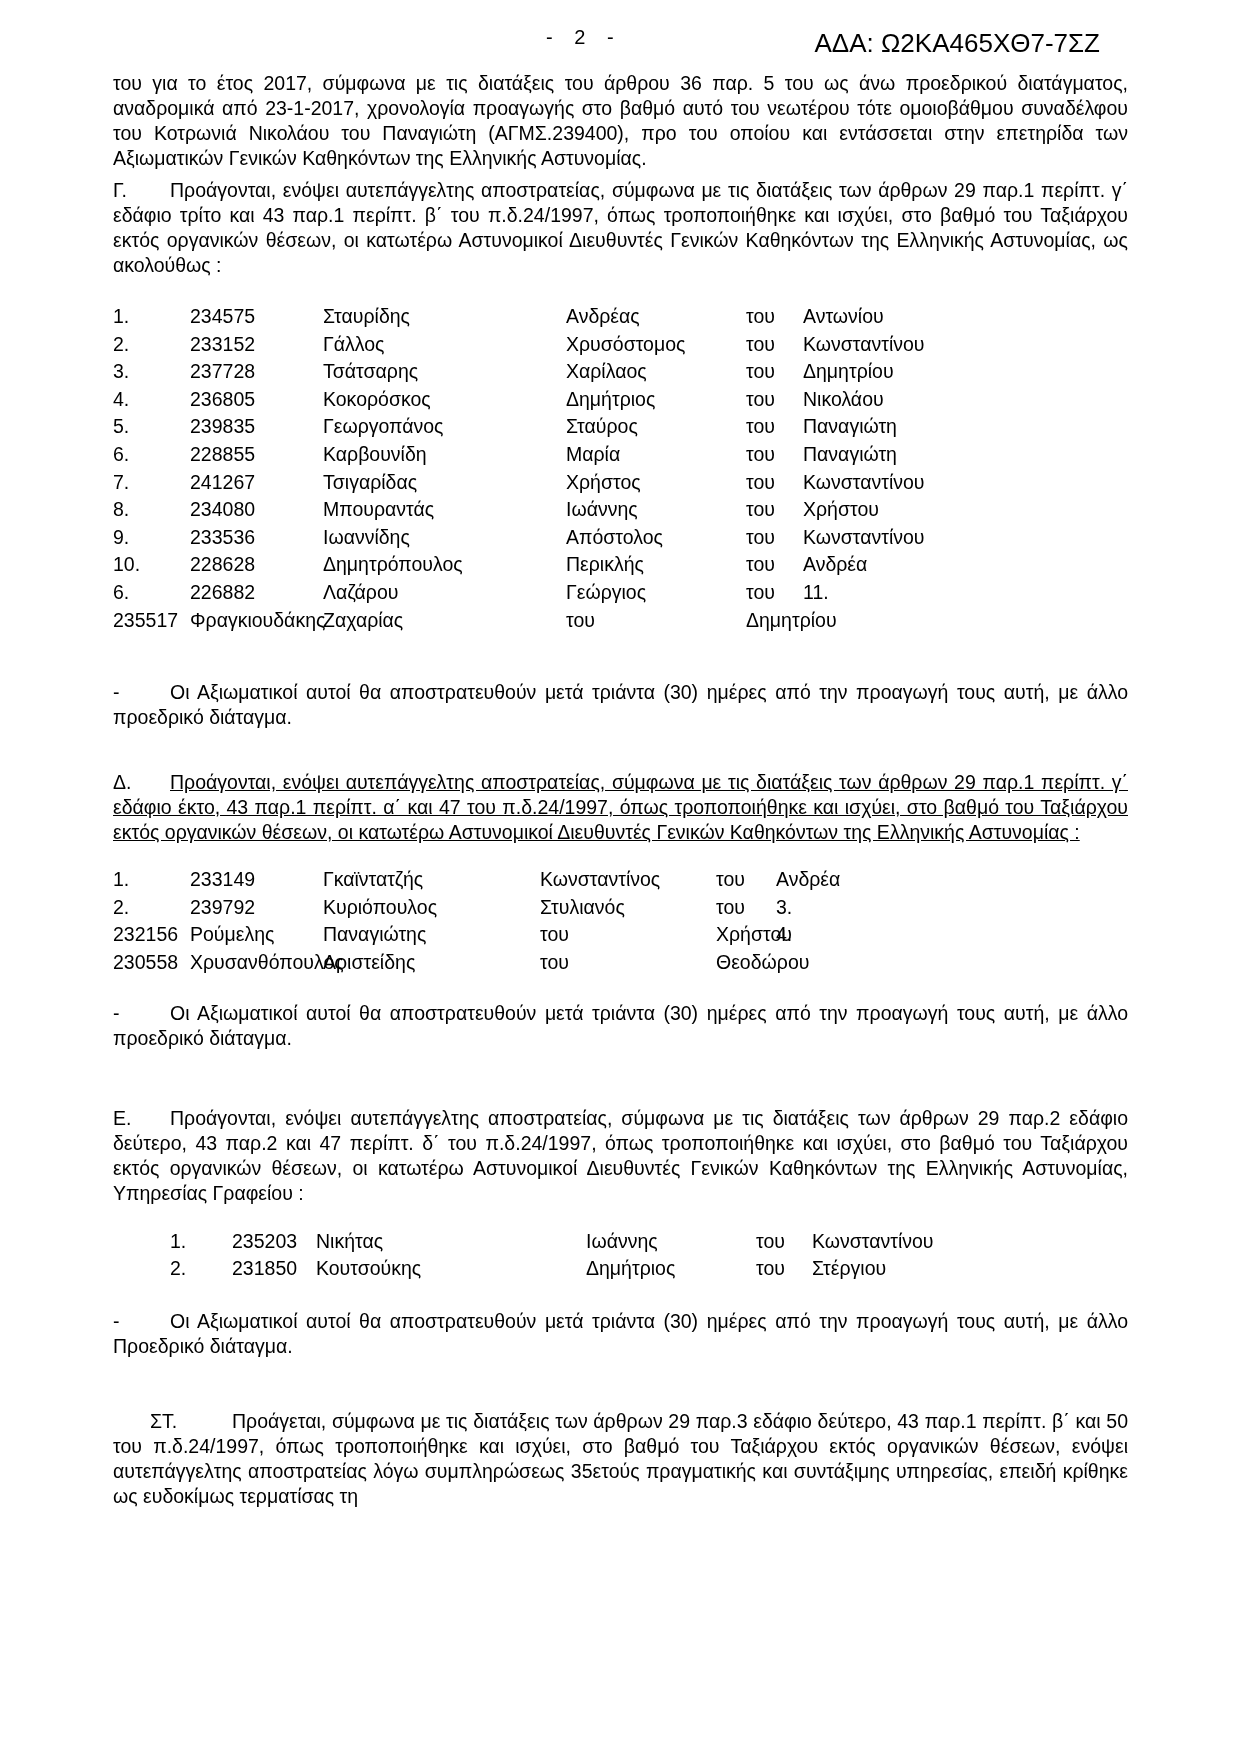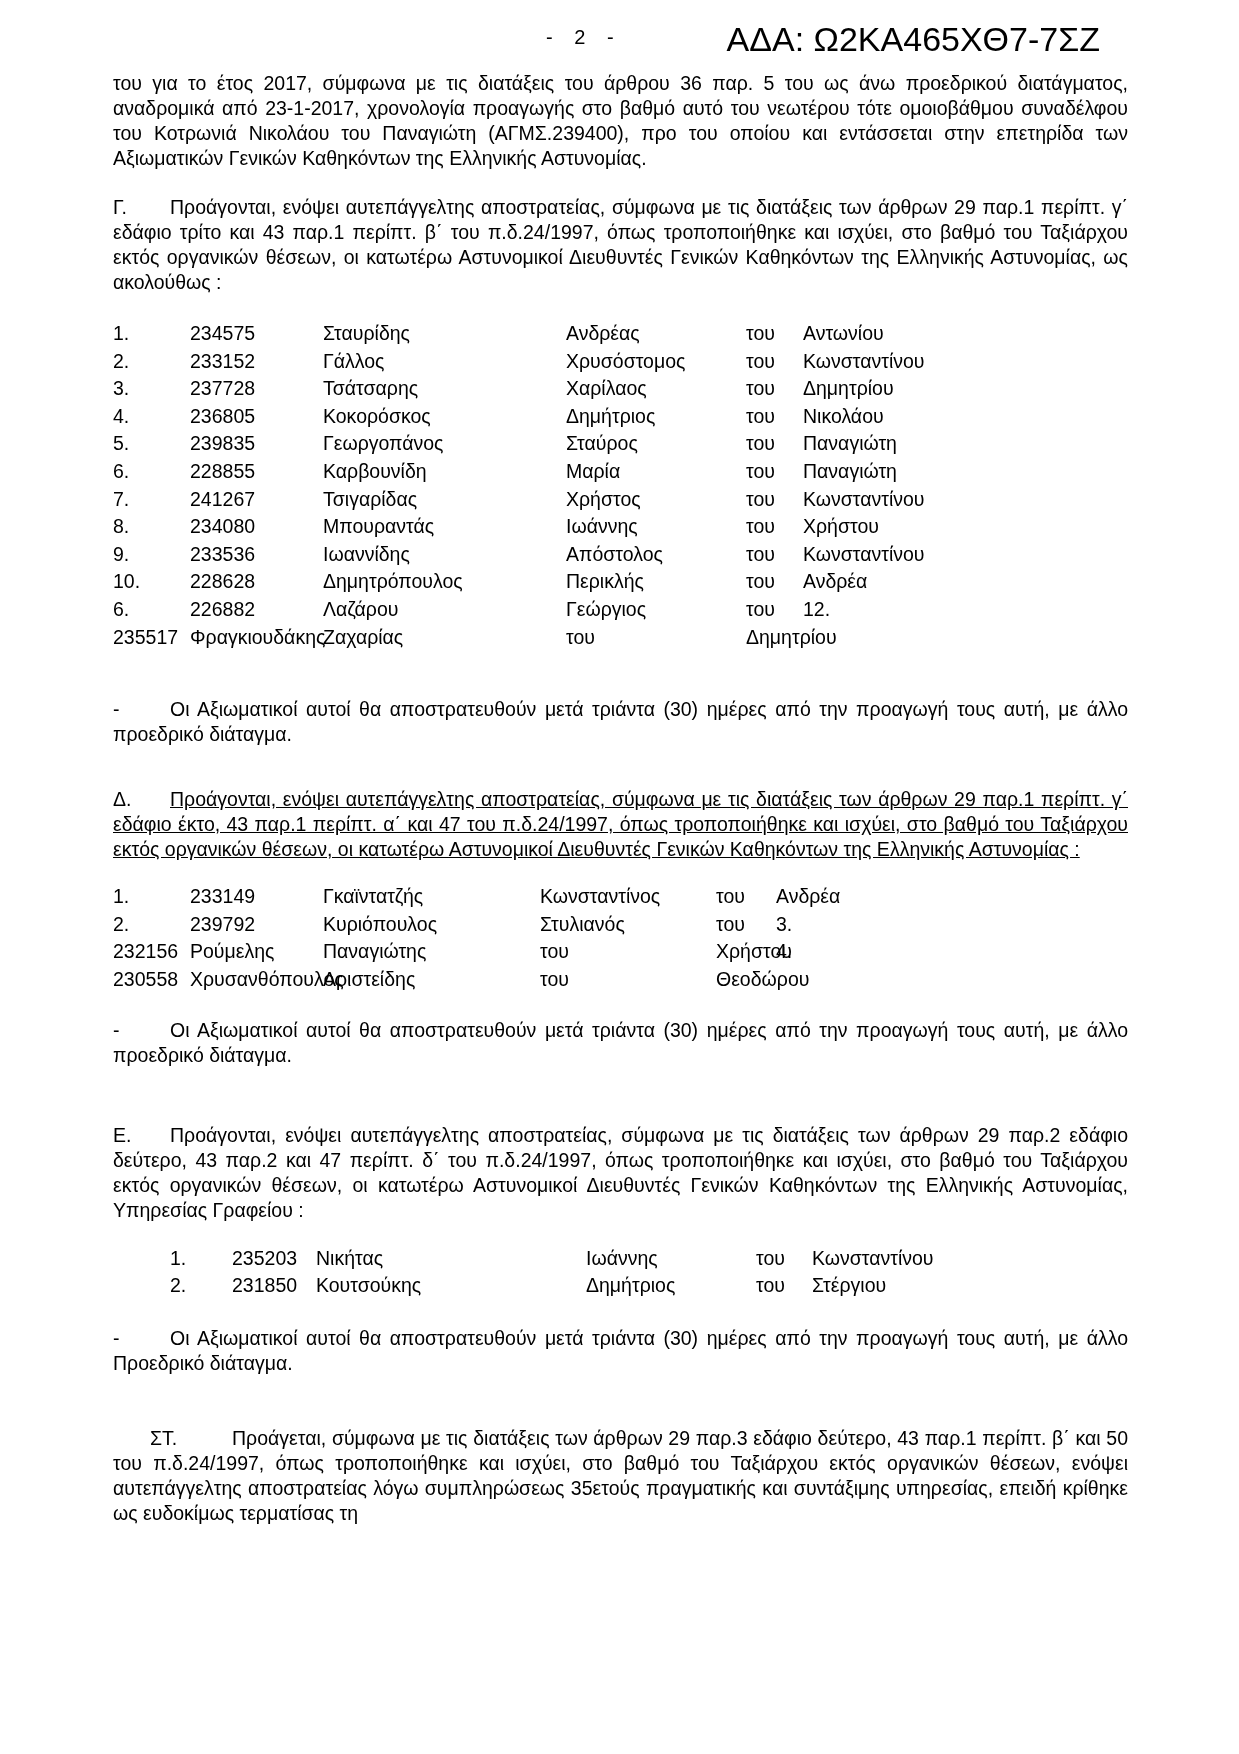--- a/index.html
+++ b/index.html
@@ -26,41 +26,41 @@
     position: absolute;
     top: 6px;
     left: 46%;
     transform: translateX(-50%);
     font-size: 20px;
     word-spacing: 16px;
     white-space: nowrap;
   }
   .ada {
     position: absolute;
-    top: 0;
+    top: 8px;
     right: 28px;
-    font-size: 34px;
+    font-size: 26px;
     white-space: nowrap;
   }
   .para {
     font-size: 19.5px;
     line-height: 25px;
     text-align: justify;
     margin: 0;
   }
   .plabel {
     display: inline-block;
     width: 57px;
   }
   .plabel.wide {
     width: 82px;
     margin-left: 37px;
   }
   .intro-para   { margin-top: 11px; }
-  .sec-intro-c  { margin-top: 24px; }
+  .sec-intro-c  { margin-top: 7px; }
   .roster       { display: grid; font-size: 19.5px; line-height: 27.6px; }
   .roster .cell { white-space: nowrap; }
   .roster-c {
     margin-top: 25px;
     grid-template-columns: 77px 133px 243px 180px 57px auto;
   }
   .note-c       { margin-top: 46px; }
   .sec-intro-d  { margin-top: 40px; text-decoration: underline; }
   .roster-d {
     margin-top: 21px;
@@ -161,21 +161,21 @@
         <span class="cell">Περικλής</span>
         <span class="cell">του</span>
         <span class="cell">Ανδρέα</span>
 
         <span class="cell">6.</span>
         <span class="cell">226882</span>
         <span class="cell">Λαζάρου</span>
         <span class="cell">Γεώργιος</span>
         <span class="cell">του</span>
 
-        <span class="cell">12.</span>
+        <span class="cell">11.</span>
         <span class="cell">235517</span>
         <span class="cell">Φραγκιουδάκης</span>
         <span class="cell">Ζαχαρίας</span>
         <span class="cell">του</span>
         <span class="cell">Δημητρίου</span>
       </div>
     <p class="para note-c"><span class="plabel">-</span><span>Οι Αξιωματικοί αυτοί θα αποστρατευθούν μετά τριάντα (30) ημέρες από την προαγωγή τους αυτή, με άλλο προεδρικό διάταγμα.</span></p>
   </div>
 
   <div>

